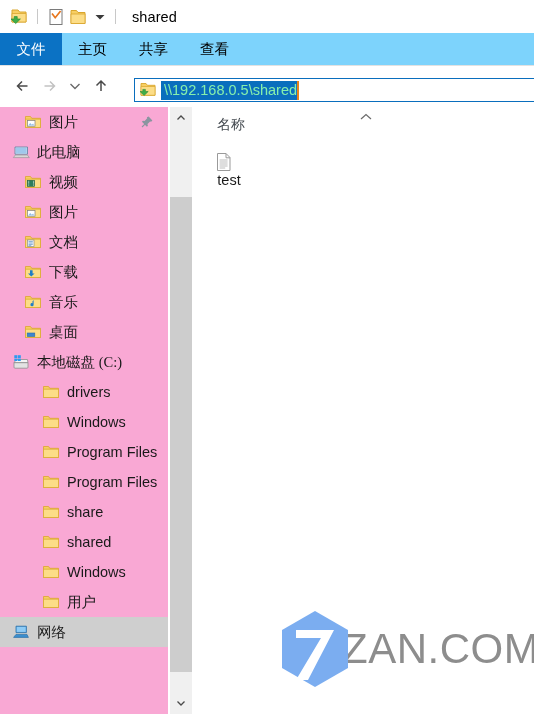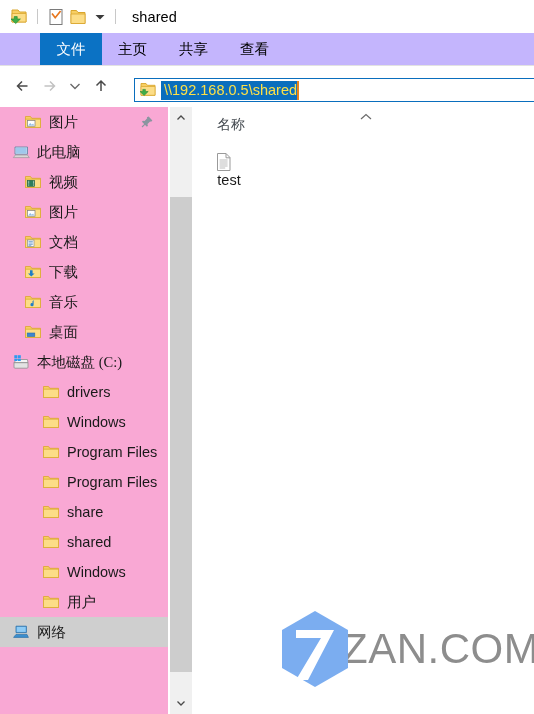--- a/index.html
+++ b/index.html
@@ -25,21 +25,21 @@
     width: 16px; height: 16px; position: relative; flex: 0 0 auto; margin-left: 3px;
   }
   .tb-title {
     font-size: 14.5px; color: #000; margin-left: 9px; white-space: nowrap;
     letter-spacing: .1px;
   }
 
   
   .ribbon {
     position: absolute; left: 0; top: 33px; width: 534px; height: 32px;
-    background: #c4b5fd; display: flex; align-items: stretch; padding-left: 40px;
+    background: #7dd3fc; display: flex; align-items: stretch;
   }
   .tab {
     display: flex; align-items: center; justify-content: center;
     font-size: 14.5px; color: #000; cursor: default; white-space: nowrap;
   }
   .tab.file {
     width: 62px; background: #0b72c4; color: #ffffff;
   }
   .tab.plain { padding: 0 16px; }
   .ribbon-underline {
@@ -57,21 +57,21 @@
     display: flex; align-items: center; justify-content: center;
   }
   .nav-btn.first { margin-left: 10px; }
   .addr-wrap {
     position: absolute; left: 134px; top: 78px; right: -2px; height: 24px;
     border: 1px solid #0a6ebd; background: #ffffff;
     display: flex; align-items: center; padding-left: 3px;
   }
   .addr-icon { width: 20px; height: 18px; position: relative; flex:0 0 auto; }
   .addr-text {
-    font-size: 14.5px; color: #fde047; background: #0a6ebd;
+    font-size: 14.5px; color: #86efac; background: #0a6ebd;
     padding: 1px 0 2px 3px; margin-left: 3px; white-space: nowrap;
     border-right: 2px solid #e8821a;
   }
 
   
   .content {
     position: absolute; left: 0; top: 107px; width: 534px; height: 607px;
     background: #ffffff;
   }
   .nav-pane {

